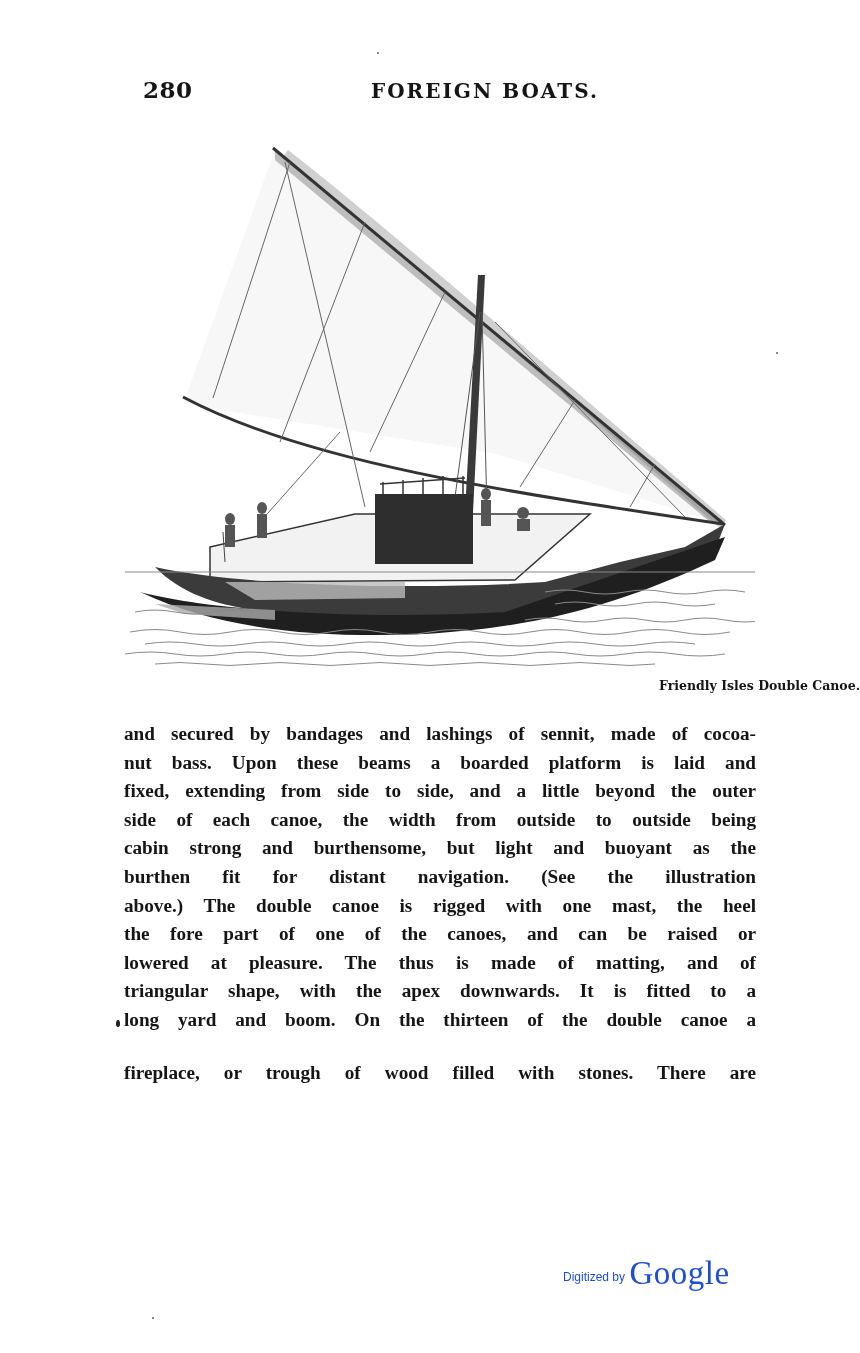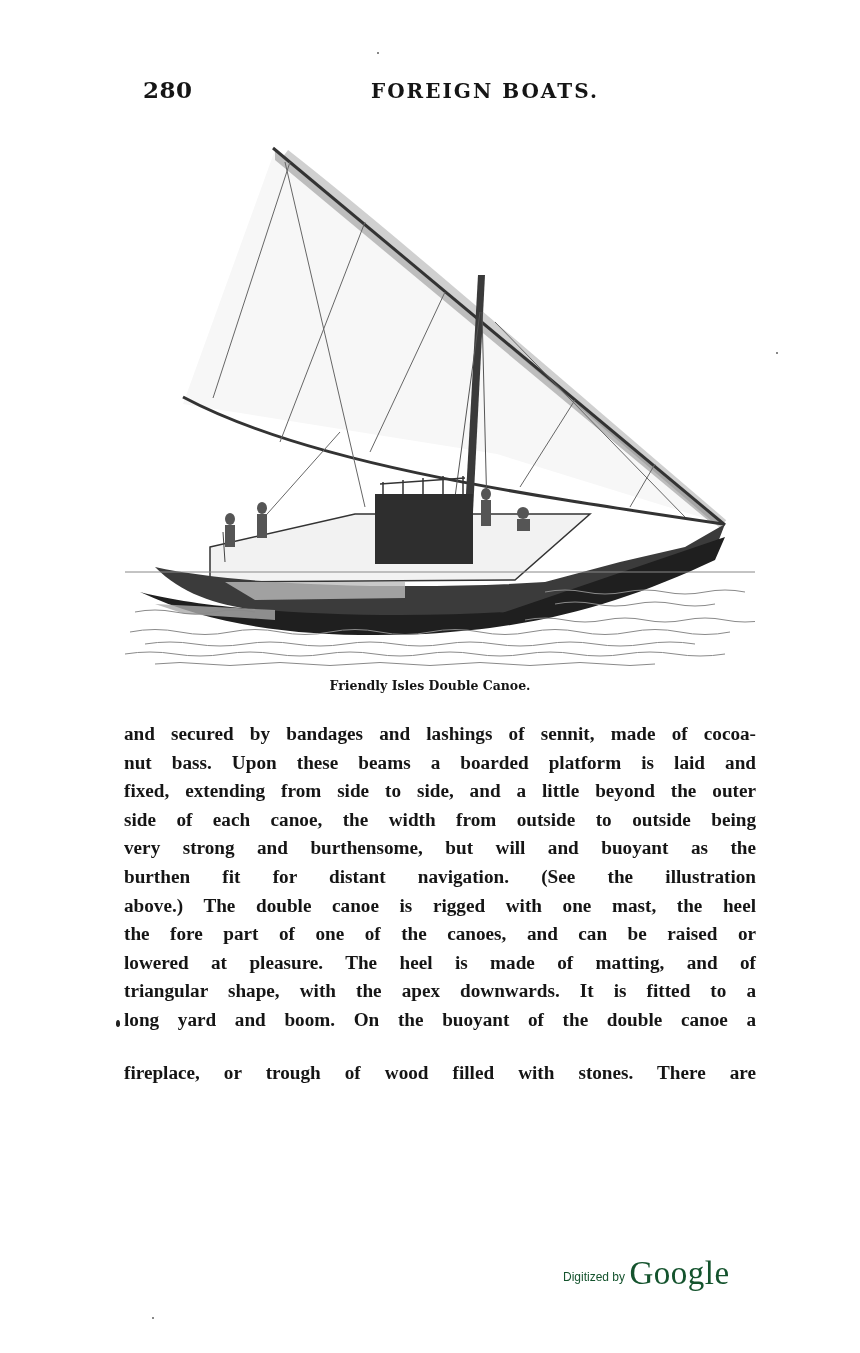--- a/index.html
+++ b/index.html
@@ -5,31 +5,31 @@
     html, body { margin: 0; padding: 0; }
     body {
       width: 860px; height: 1353px; background: #ffffff; position: relative; overflow: hidden;
       font-family: "DejaVu Serif", "Liberation Serif", serif; color: #151515;
     }
     .running-head { position: absolute; top: 76px; left: 125px; width: 630px; height: 30px; margin-left: 18px; }
     .page-number { position: absolute; left: 0; top: 0; font-size: 23px; font-weight: bold; letter-spacing: 0.5px; }
     .running-title { position: absolute; left: 228px; top: 3px; font-size: 20px; letter-spacing: 2px; font-weight: bold; }
     .figure { position: absolute; left: 125px; top: 142px; width: 630px; height: 530px; }
     .figure svg { width: 100%; height: 100%; display: block; }
-    .caption { position: absolute; top: 678px; left: 0; width: 860px; text-align: center; font-size: 12.5px; font-weight: bold; }
+    .caption { position: absolute; top: 678px; left: 0; width: 860px; text-align: right; font-size: 12.5px; font-weight: bold; }
     .body-text {
       position: absolute; left: 124px; top: 720px; width: 632px;
       font-size: 19.2px; line-height: 28.6px; font-weight: bold; text-align: justify;
       font-family: "Liberation Serif", "DejaVu Serif", serif;
     }
     .body-text .line { display: block; text-align: justify; text-align-last: justify; white-space: nowrap; height: 28.6px; }
     .body-text .line.last { text-align-last: justify; margin-top: 24px; }
     .stray-mark { position: absolute; left: 116px; top: 1020px; width: 4px; height: 7px; background: #222; border-radius: 50% 50% 40% 40%; }
     .speck { position: absolute; width: 2px; height: 2px; background: #888; }
-    .watermark { position: absolute; left: 563px; top: 1255px; color: #14532d; font-family: "Liberation Sans", sans-serif; }
+    .watermark { position: absolute; left: 563px; top: 1255px; color: #1d4ed8; font-family: "Liberation Sans", sans-serif; }
     .watermark .small { font-size: 12px; vertical-align: 3px; }
     .watermark .big { font-family: "Liberation Serif", serif; font-size: 33px; letter-spacing: 0.5px; }
   </style>
 </head>
 <body>
 
 <div class="speck" style="left:377px;top:52px;"></div>
 <div class="speck" style="left:776px;top:352px;"></div>
 <div class="speck" style="left:152px;top:1317px;"></div>
 
@@ -106,27 +106,27 @@
   </svg>
 </div>
 
 <div class="caption">Friendly Isles Double Canoe.</div>
 
 <div class="body-text">
   <span class="line">and secured by bandages and lashings of sennit, made of cocoa-</span>
   <span class="line">nut bass.  Upon these beams a boarded platform is laid and</span>
   <span class="line">fixed, extending from side to side, and a little beyond the outer</span>
   <span class="line">side of each canoe, the width from outside to outside being</span>
-  <span class="line">very strong and burthensome, but will and buoyant as the</span>
+  <span class="line">cabin strong and burthensome, but light and buoyant as the</span>
   <span class="line">burthen fit for distant navigation.   (See the illustration</span>
   <span class="line">above.)  The double canoe is rigged with one mast, the heel</span>
   <span class="line">the fore part of one of the canoes, and can be raised or</span>
-  <span class="line">lowered at pleasure.  The heel is made of matting, and of</span>
+  <span class="line">lowered at pleasure.  The thus is made of matting, and of</span>
   <span class="line">triangular shape, with the apex downwards.  It is fitted to a</span>
-  <span class="line">long yard and boom.  On the buoyant of the double canoe a</span>
+  <span class="line">long yard and boom.  On the thirteen of the double canoe a</span>
   <span class="line last">fireplace, or trough of wood filled with stones.  There are</span>
 </div>
 
 <div class="stray-mark"></div>
 
 <div class="watermark">
   <span class="small">Digitized by</span>
   <span class="big">Google</span>
 </div>
 

